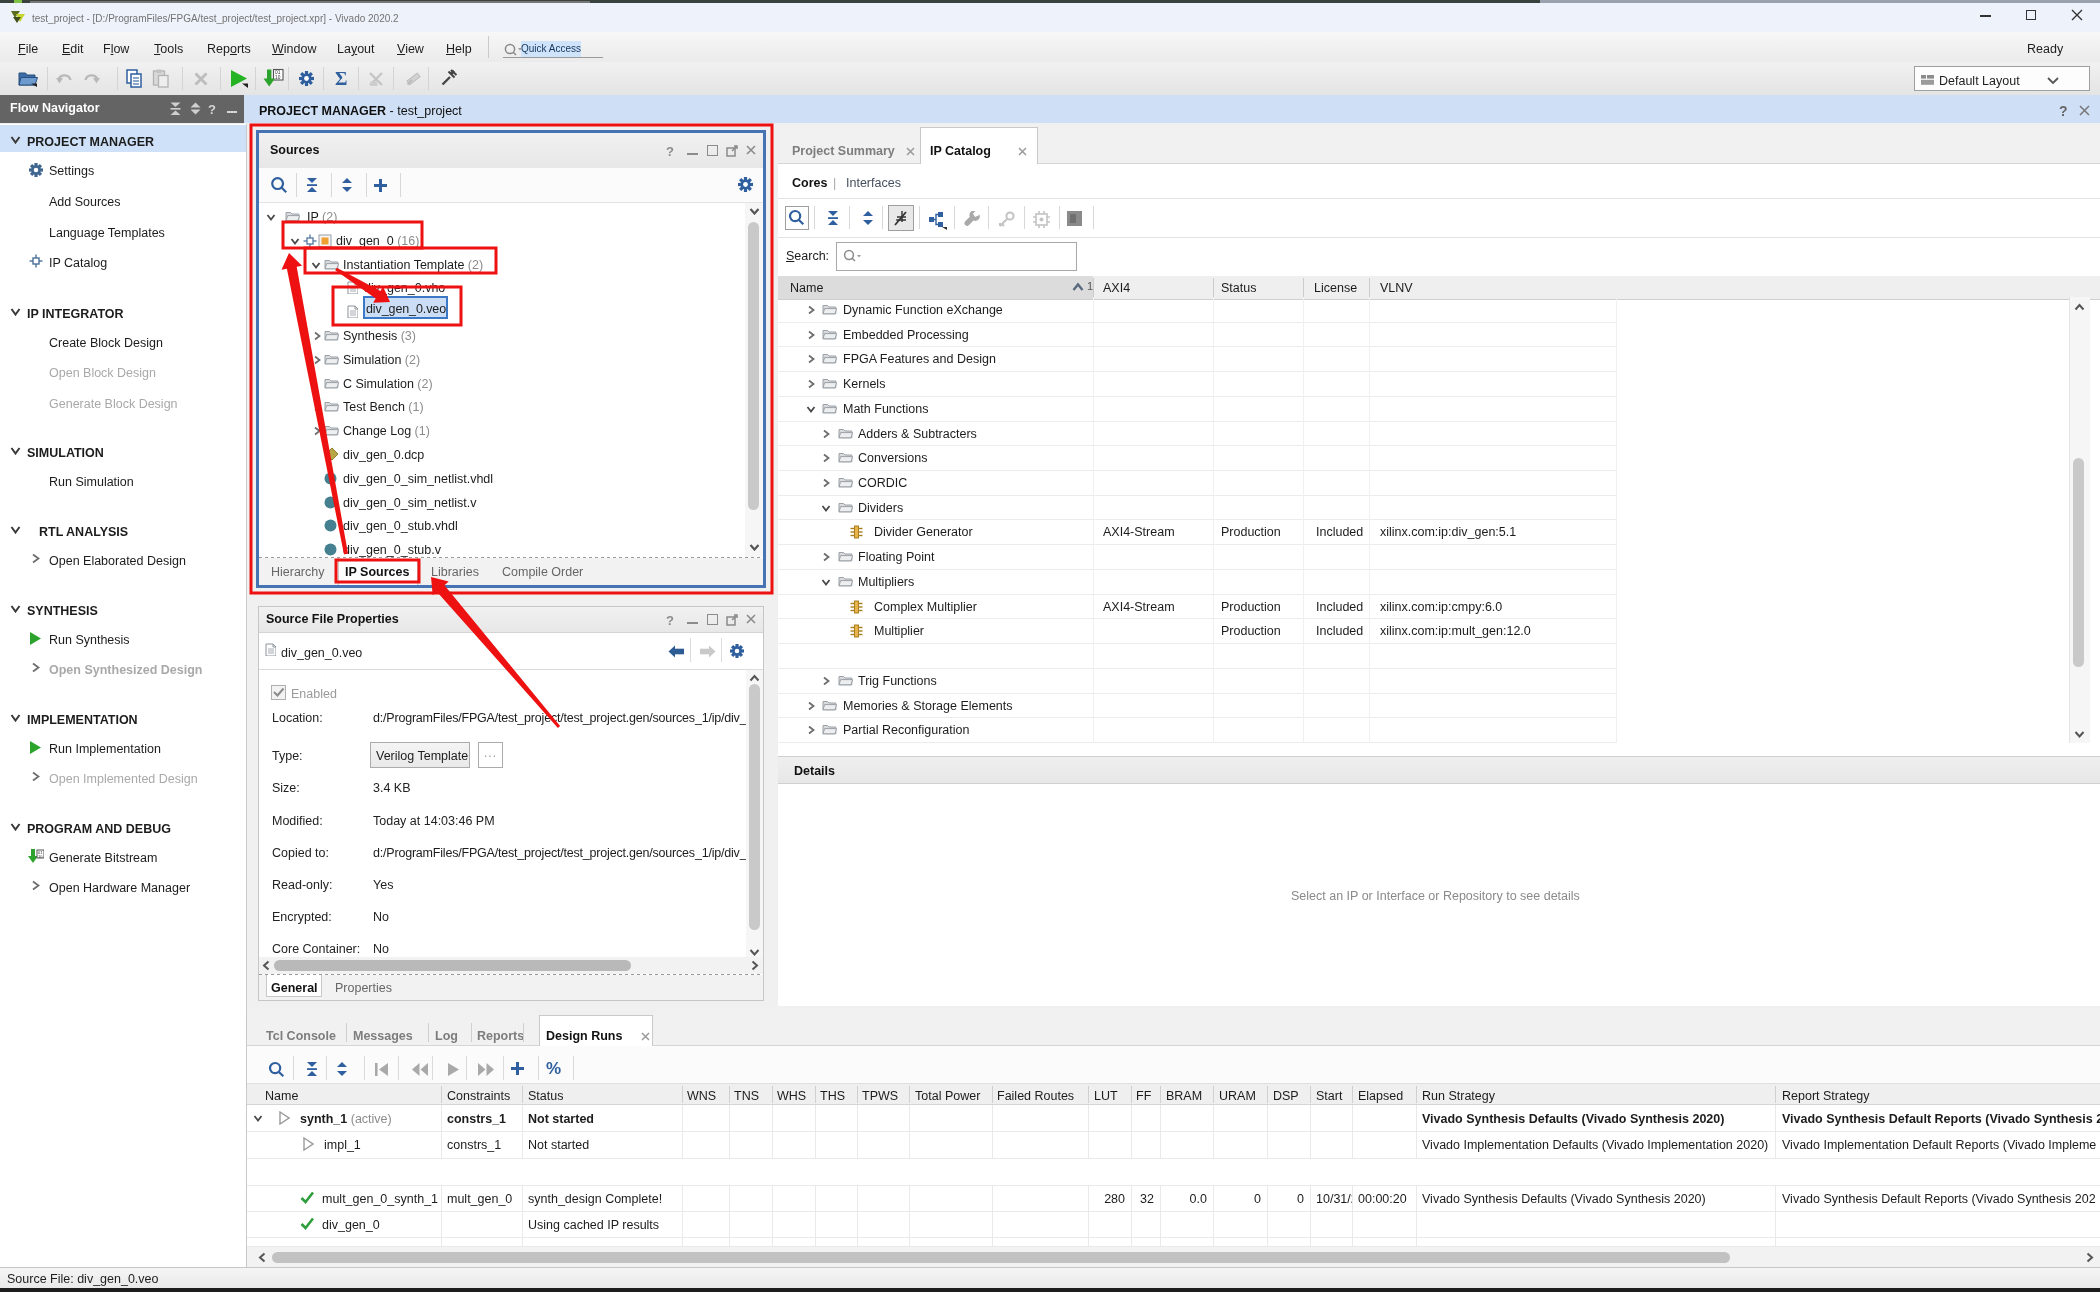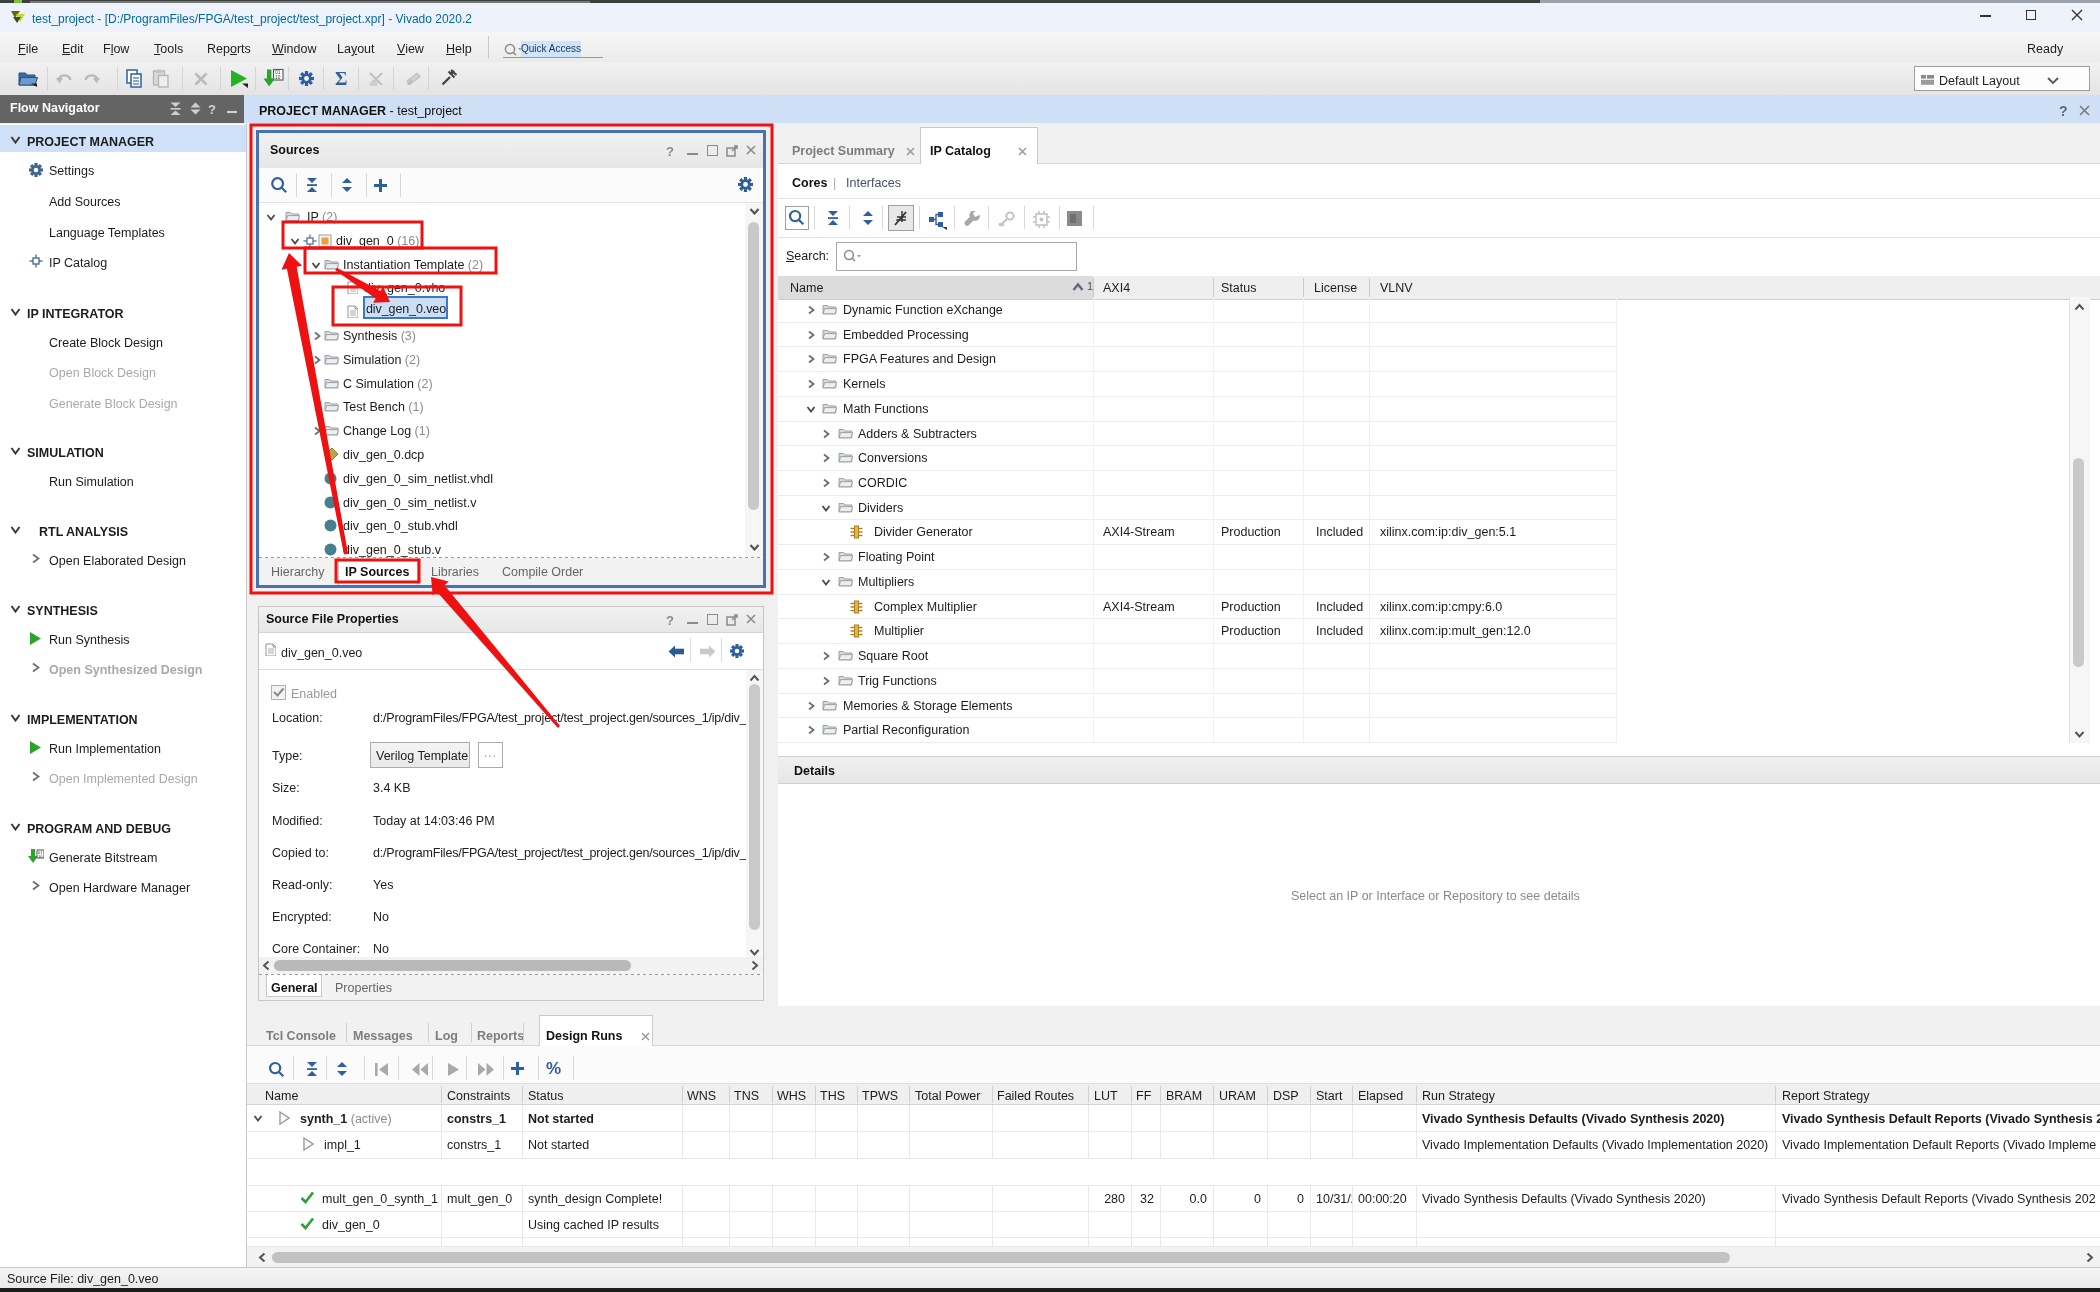--- a/index.html
+++ b/index.html
@@ -16,21 +16,21 @@
 <div class="abs" style="left:30px;top:1px;width:560px;height:2px;background:#777;"></div>
 <div class="abs" style="left:1540px;top:0;width:560px;height:5px;background:#9aa3ad;"></div>
 <div class="abs" style="left:0;top:3px;width:2100px;height:29px;background:#eef2fb;"></div>
 <div class="abs" style="left:9px;top:9px;">
       <svg width="18" height="16" style="">
         <path d="M2 2 L11 2 L6 9 Z" fill="#5a6c1e"></path>
         <path d="M7 5 L16 5 L11 13 Z" fill="#c6d42f"></path>
         <path d="M4 8 L12 8 L8 14 Z" fill="#3e4e18"></path>
       </svg>
     </div>
-<div class="abs" style="left:32px;top:12px;font-size:12px;line-height:14px;color:#0369a1;white-space:nowrap;">test_project - [D:/ProgramFiles/FPGA/test_project/test_project.xpr] - Vivado 2020.2</div>
+<div class="abs" style="left:32px;top:12px;font-size:10px;line-height:14px;color:#737373;white-space:nowrap;">test_project - [D:/ProgramFiles/FPGA/test_project/test_project.xpr] - Vivado 2020.2</div>
 <div class="abs" style="left:1980px;top:15px;width:11px;height:1.6px;background:#333;"></div>
 <div class="abs" style="left:2026px;top:10px;width:8px;height:8px;border:1.4px solid #333;"></div>
 <div class="abs" style="left:2071px;top:9px;">
       <svg width="12" height="12" style="">
         <path d="M1 1 L11 11 M11 1 L1 11" stroke="#333" stroke-width="1.4"></path>
       </svg>
     </div>
 <div class="abs" style="left:0;top:32px;width:2100px;height:30px;background:linear-gradient(#f7f7f7,#ebebeb);"></div>
 <div class="abs" style="left:18px;top:42px;font-size:12.5px;line-height:14px;color:#1e1e1e;white-space:nowrap;"><u>F</u>ile</div>
 <div class="abs" style="left:62px;top:42px;font-size:12.5px;line-height:14px;color:#1e1e1e;white-space:nowrap;"><u>E</u>dit</div>
@@ -1049,34 +1049,20 @@
           <line x1="0.5" y1="10.5" x2="4.5" y2="10.5" stroke="#a87f1f" stroke-width="1.4"></line>
           <line x1="8.5" y1="3.5" x2="12.5" y2="3.5" stroke="#a87f1f" stroke-width="1.4"></line>
           <line x1="8.5" y1="7" x2="12.5" y2="7" stroke="#a87f1f" stroke-width="1.4"></line>
           <line x1="8.5" y1="10.5" x2="12.5" y2="10.5" stroke="#a87f1f" stroke-width="1.4"></line>
         </svg>
       </div>
       <div class="abs t13" style="left:96px;top:6px;">Multiplier</div>
       <div class="abs t13" style="left:443px;top:6px;">Production</div>
       <div class="abs t13" style="left:538px;top:6px;">Included</div>
       <div class="abs t13" style="left:602px;top:6px;">xilinx.com:ip:mult_gen:12.0</div>
-    </div>
-<div class="abs" style="left:778px;top:643px;width:1295px;height:25px;">
-      <div class="abs" style="left:44px;top:8px;">
-        <svg width="8" height="10" style="">
-          <path d="M2 1.5 L6.5 5.0 L2 8.5" fill="none" stroke="#6e6e6e" stroke-width="1.8"></path>
-        </svg>
-      </div>
-      <div class="abs" style="left:60px;top:6px;">
-        <svg width="15" height="12" style="">
-          <path d="M1 2.5 L5.5 2.5 L7 4 L13.8 4 L13.8 10.8 L1 10.8 Z" fill="#d9dbdd" stroke="#9aa0a6" stroke-width="1"></path>
-          <path d="M2.6 5.6 L14.6 5.6 L13 10.8 L1 10.8 Z" fill="#eceeef" stroke="#9aa0a6" stroke-width="1"></path>
-        </svg>
-      </div>
-      <div class="abs t13" style="left:80px;top:6px;">Square Root</div>
     </div>
 <div class="abs" style="left:778px;top:668px;width:1295px;height:25px;">
       <div class="abs" style="left:44px;top:8px;">
         <svg width="8" height="10" style="">
           <path d="M2 1.5 L6.5 5.0 L2 8.5" fill="none" stroke="#6e6e6e" stroke-width="1.8"></path>
         </svg>
       </div>
       <div class="abs" style="left:60px;top:6px;">
         <svg width="15" height="12" style="">
           <path d="M1 2.5 L5.5 2.5 L7 4 L13.8 4 L13.8 10.8 L1 10.8 Z" fill="#d9dbdd" stroke="#9aa0a6" stroke-width="1"></path>

